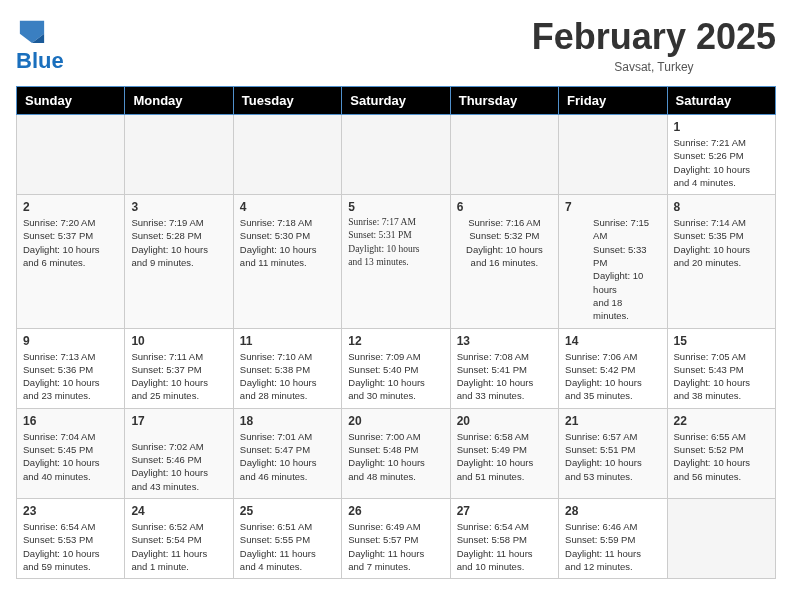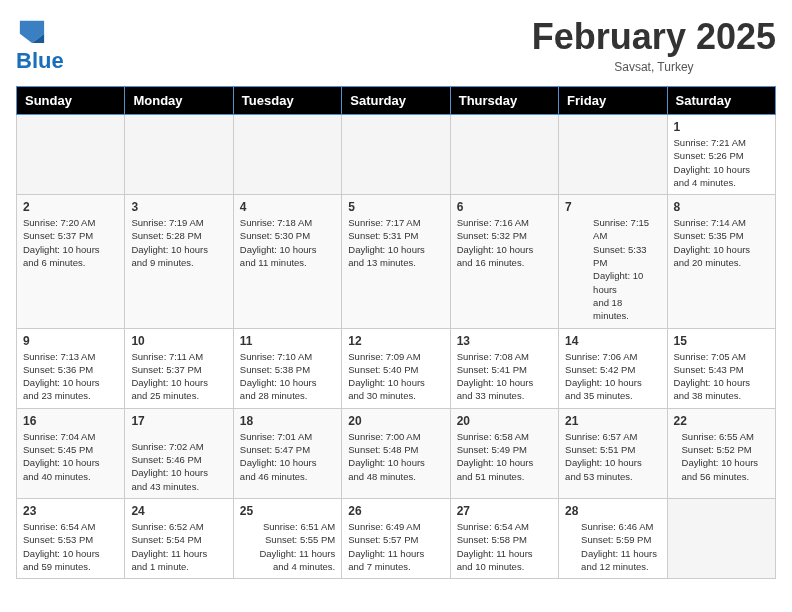--- a/index.html
+++ b/index.html
@@ -158,28 +158,28 @@
         </td>
         <td>
           <span class="day-number">4</span>
           <div class="day-info" style="white-space: pre-line;">Sunrise: 7:18 AM
 Sunset: 5:30 PM
 Daylight: 10 hours
 and 11 minutes.</div>
         </td>
         <td>
           <span class="day-number">5</span>
-          <div class="day-info" style="white-space: pre-line;">Sunrise: 7:17 AM
+          <div class="day-info" style="white-space: pre-line; font-family: Liberation Serif, serif;">Sunrise: 7:17 AM
 Sunset: 5:31 PM
 Daylight: 10 hours
 and 13 minutes.</div>
         </td>
         <td>
           <span class="day-number">6</span>
-          <div class="day-info" style="white-space: pre-line;">Sunrise: 7:16 AM
+          <div class="day-info" style="white-space: pre-line; text-align: center;">Sunrise: 7:16 AM
 Sunset: 5:32 PM
 Daylight: 10 hours
 and 16 minutes.</div>
         </td>
         <td>
           <span class="day-number">7</span>
           <div class="day-info" style="white-space: pre-line; margin-left: 28px;">Sunrise: 7:15 AM
 Sunset: 5:33 PM
 Daylight: 10 hours
 and 18 minutes.</div>
@@ -281,21 +281,21 @@
         </td>
         <td>
           <span class="day-number">21</span>
           <div class="day-info" style="white-space: pre-line;">Sunrise: 6:57 AM
 Sunset: 5:51 PM
 Daylight: 10 hours
 and 53 minutes.</div>
         </td>
         <td>
           <span class="day-number">22</span>
-          <div class="day-info" style="white-space: pre-line; margin-left: 8px;">Sunrise: 6:55 AM
+          <div class="day-info" style="white-space: pre-line;">Sunrise: 6:55 AM
 Sunset: 5:52 PM
 Daylight: 10 hours
 and 56 minutes.</div>
         </td>
       </tr>
       <tr class="week-row">
         <td>
           <span class="day-number">23</span>
           <div class="day-info" style="white-space: pre-line;">Sunrise: 6:54 AM
 Sunset: 5:53 PM
@@ -304,42 +304,42 @@
         </td>
         <td>
           <span class="day-number">24</span>
           <div class="day-info" style="white-space: pre-line;">Sunrise: 6:52 AM
 Sunset: 5:54 PM
 Daylight: 11 hours
 and 1 minute.</div>
         </td>
         <td>
           <span class="day-number">25</span>
-          <div class="day-info" style="white-space: pre-line; text-align: right;">Sunrise: 6:51 AM
+          <div class="day-info" style="white-space: pre-line;">Sunrise: 6:51 AM
 Sunset: 5:55 PM
 Daylight: 11 hours
 and 4 minutes.</div>
         </td>
         <td>
           <span class="day-number">26</span>
           <div class="day-info" style="white-space: pre-line;">Sunrise: 6:49 AM
 Sunset: 5:57 PM
 Daylight: 11 hours
 and 7 minutes.</div>
         </td>
         <td>
           <span class="day-number">27</span>
           <div class="day-info" style="white-space: pre-line;">Sunrise: 6:54 AM
 Sunset: 5:58 PM
 Daylight: 11 hours
 and 10 minutes.</div>
         </td>
         <td>
           <span class="day-number">28</span>
-          <div class="day-info" style="white-space: pre-line; margin-left: 16px;">Sunrise: 6:46 AM
+          <div class="day-info" style="white-space: pre-line;">Sunrise: 6:46 AM
 Sunset: 5:59 PM
 Daylight: 11 hours
 and 12 minutes.</div>
         </td>
         <td class="empty"></td>
       </tr>
     </tbody>
 </table>
 
 </body></html>

